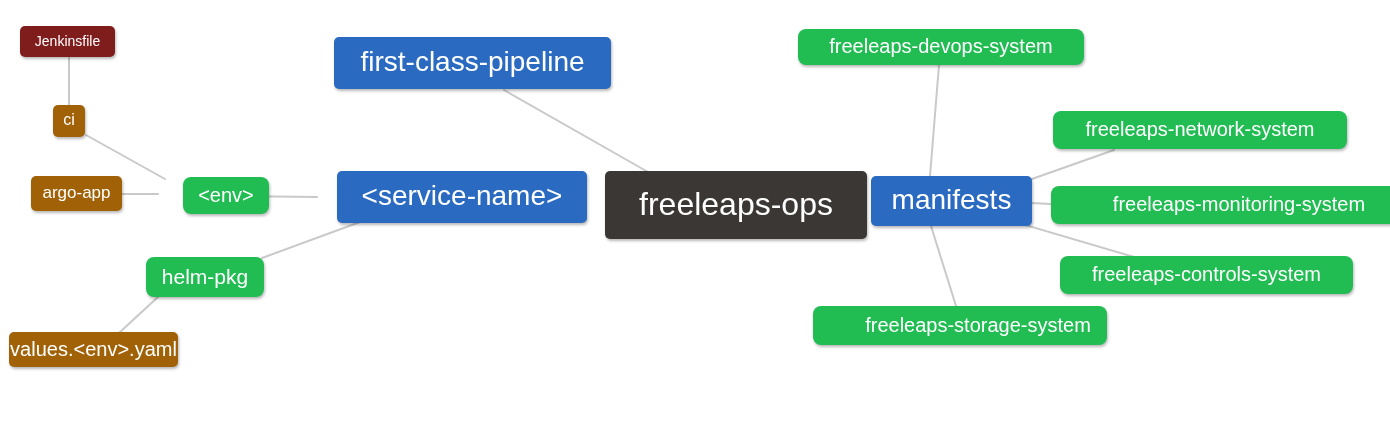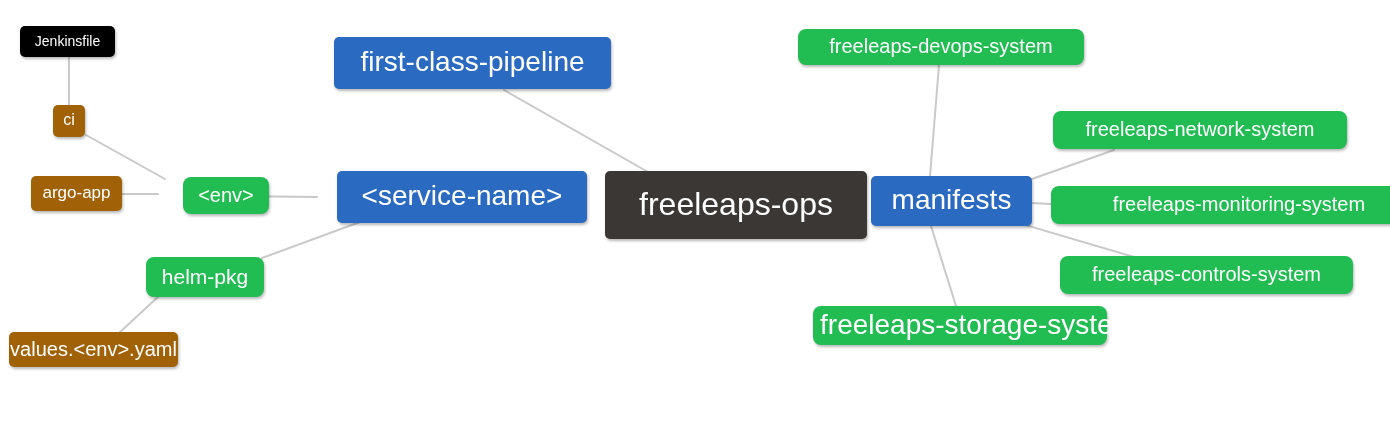--- a/index.html
+++ b/index.html
@@ -36,21 +36,21 @@
     white-space: nowrap;
     border-radius: 5px;
     box-shadow: 1px 2px 3px rgba(0,0,0,0.28);
     cursor: pointer;
     line-height: 1;
     padding-bottom: 2px;
   }
   .c-blue   { background: #2a6ac1; margin-left: 20px; }
   .c-green  { background: #21bd53; border-radius: 8px; }
   .c-red    { background: #a16207; }
-  .c-orange { background: #000000; }
+  .c-orange { background: #7f1d1d; }
   .c-dark   { background: #3b3734; margin-left: 21px; }
 </style>
 </head>
 <body>
 
 <div class="canvas">
 
   <svg class="edges" width="1390" height="421" viewBox="0 0 1390 421">
     <line x1="69" y1="57" x2="69" y2="105"></line>
     <line x1="86" y1="135" x2="165" y2="179"></line>
@@ -89,15 +89,15 @@
   <div class="node c-blue" style="left:851px; top:176px; width:161px; height:50px; font-size:28px;">manifests</div>
 
   <div class="node c-green" style="left:798px; top:29px;  width:286px; height:36px; font-size:20px;">freeleaps-devops-system</div>
 
   <div class="node c-green" style="left:1053px;top:111px; width:294px; height:38px; font-size:20px;">freeleaps-network-system</div>
 
   <div class="node c-green" style="left:1051px;top:186px; width:376px; height:38px; font-size:20px;">freeleaps-monitoring-system</div>
 
   <div class="node c-green" style="left:1060px;top:256px; width:293px; height:38px; font-size:20px;">freeleaps-controls-system</div>
 
-  <div class="node c-green" style="left:813px; top:306px; width:294px; height:39px; font-size:28px;padding-left:36px;">freeleaps-storage-system</div>
+  <div class="node c-green" style="left:813px; top:306px; width:294px; height:39px; font-size:20px;padding-left:36px;">freeleaps-storage-system</div>
 
 </div>
 
 </body></html>

